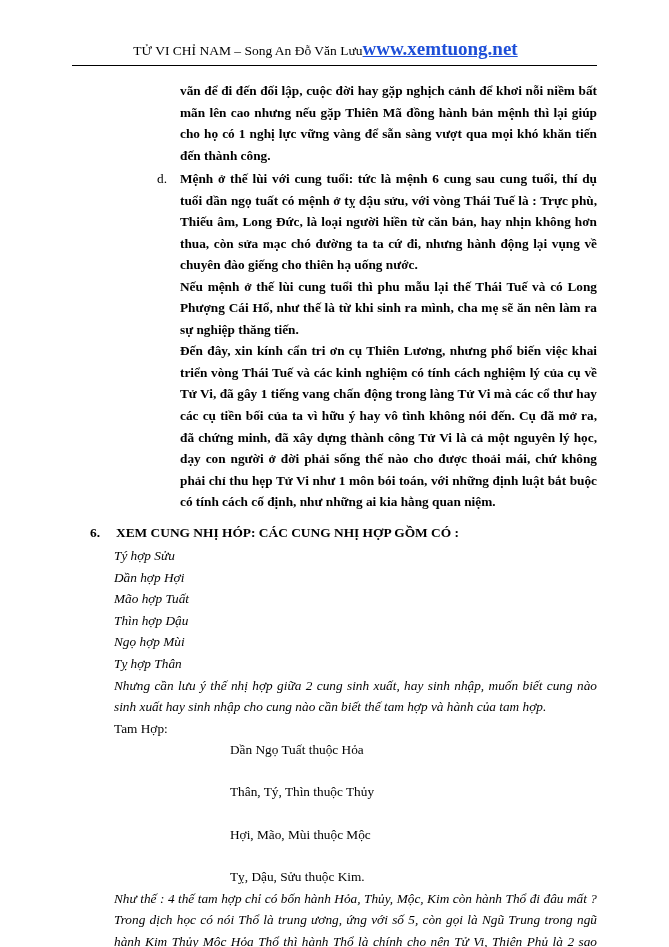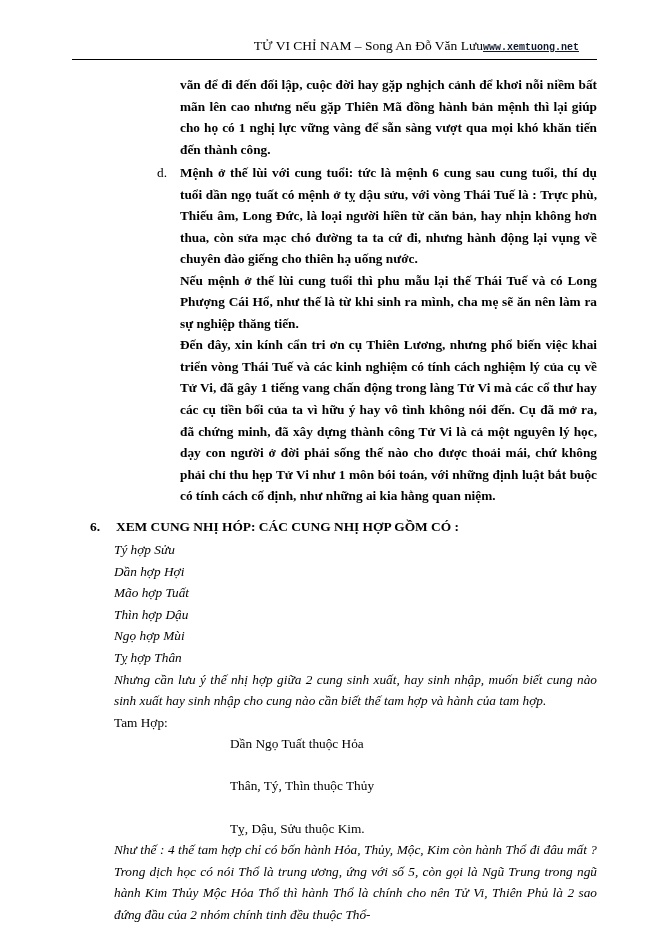--- a/index.html
+++ b/index.html
@@ -16,34 +16,34 @@
   .page {
     position: relative;
     width: 669px;
     height: 947px;
     box-sizing: border-box;
     padding: 38px 72px 0 72px;
   }
   .header {
     display: flex;
     align-items: baseline;
-    justify-content: flex-end;
+    justify-content: center;
     font-size: 13.5px;
     padding-bottom: 5px;
   }
   .header-left {
     font-family: "Liberation Serif", serif;
     font-size: 13.5px;
     white-space: nowrap;
   }
   .header-right {
-    font-family: Liberation Mono, monospace;
-    font-size: 10px;
+    font-family: Liberation Serif, serif;
+    font-size: 19px;
     font-weight: bold;
-    color: #0f172a;
+    color: #1d4ed8;
     text-decoration: underline;
     white-space: nowrap;
     padding-right: 18px;
   }
   .rule {
     border: 0;
     border-top: 1px solid #000;
     margin: 0 0 14px 0;
   }
   .body-text {
@@ -153,20 +153,24 @@
       <div class="tam-hop-row">
         <div class="tam-hop-label">Tam Hợp:</div>
         <div class="tam-hop-val">Dần Ngọ Tuất thuộc Hỏa</div>
       </div>
       <div class="tam-hop-row">
         <div class="tam-hop-label"></div>
         <div class="tam-hop-val">Thân, Tý, Thìn thuộc Thủy</div>
       </div>
       <div class="tam-hop-row">
         <div class="tam-hop-label"></div>
+        <div class="tam-hop-val">Hợi, Mão, Mùi thuộc Mộc</div>
+      </div>
+      <div class="tam-hop-row">
+        <div class="tam-hop-label"></div>
         <div class="tam-hop-val">Tỵ, Dậu, Sửu thuộc Kim.</div>
       </div>
 
       <p>Như thế : 4 thế tam hợp chỉ có bốn hành Hỏa, Thủy, Mộc, Kim còn hành Thổ đi đâu mất ? Trong dịch học có nói Thổ là trung ương, ứng với số 5, còn gọi là Ngũ Trung trong ngũ hành Kim Thủy Mộc Hỏa Thổ thì hành Thổ là chính cho nên Tử Vi, Thiên Phủ là 2 sao đứng đầu của 2 nhóm chính tinh đều thuộc Thổ-</p>
     </div>
 
   </div>
 </div>
 
 </body></html>

